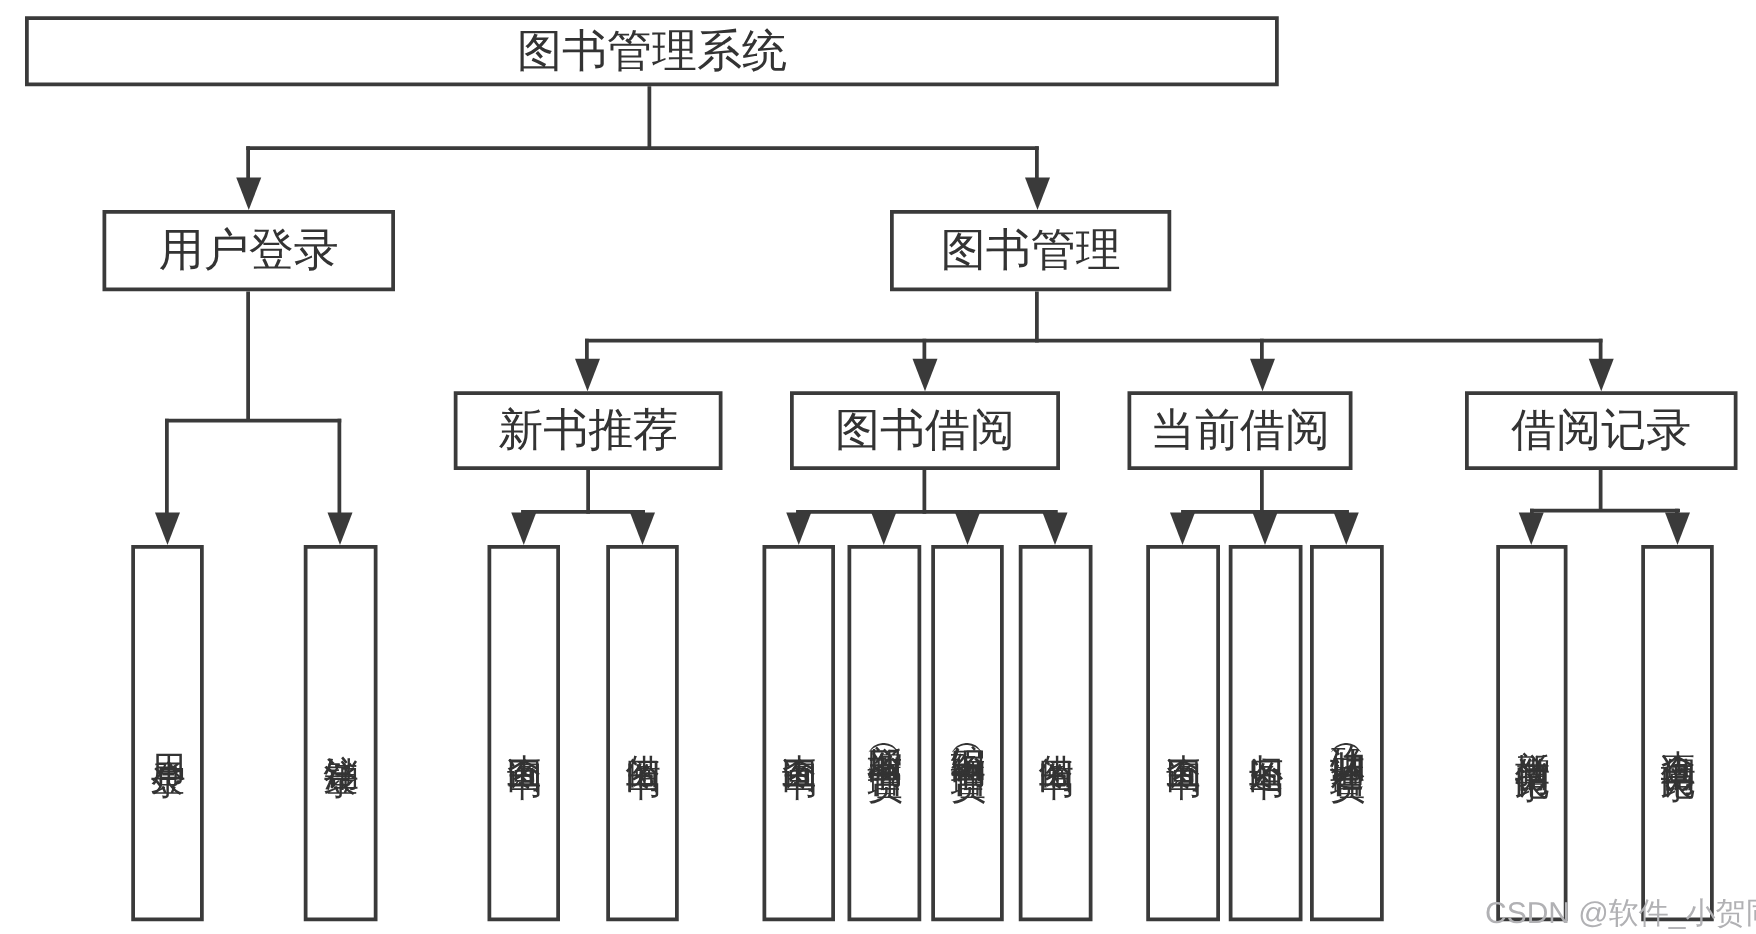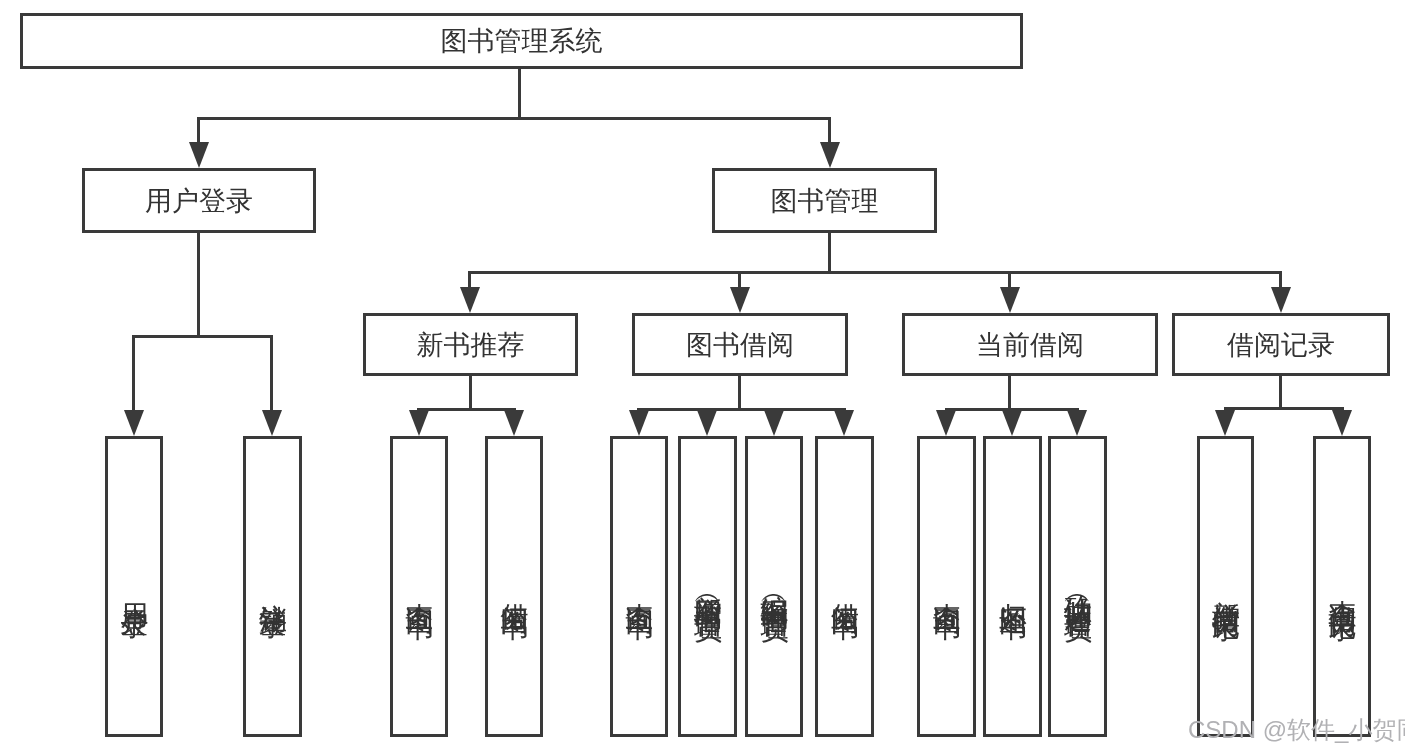--- a/index.html
+++ b/index.html
@@ -20,21 +20,21 @@
     overflow: hidden;
   }
   .box {
     position: absolute;
     border: 3px solid var(--line);
     background: var(--box_bg);
     color: var(--text);
     display: flex;
     align-items: center;
     justify-content: center;
-    font-size: 27px;
+    font-size: 36px;
     text-align: center;
     z-index: 2;
   }
   .vbox {
     writing-mode: vertical-rl;
     text-orientation: mixed;
     font-size: 28px;
     letter-spacing: 3px;
     line-height: 1;
     padding: 6px 0;
@@ -88,21 +88,21 @@
   <div class="ah" style="left:460px; top:287px;"></div>
   <div class="vl" style="left:738px; top:271px; height:19px;"></div>
   <div class="ah" style="left:730px; top:287px;"></div>
   <div class="vl" style="left:1008px; top:271px; height:19px;"></div>
   <div class="ah" style="left:1000px; top:287px;"></div>
   <div class="vl" style="left:1279px; top:271px; height:19px;"></div>
   <div class="ah" style="left:1271px; top:287px;"></div>
 
   <div class="box" style="left:632px; top:313px; width:216px; height:63px;">图书借阅</div>
   <div class="box" style="left:363px; top:313px; width:215px; height:63px;">新书推荐</div>
-  <div class="box" style="left:902px; top:313px; width:256px; height:63px;">当前借阅</div>
+  <div class="box" style="left:902px; top:313px; width:180px; height:63px;">当前借阅</div>
   <div class="box" style="left:1172px; top:313px; width:218px; height:63px;">借阅记录</div>
 
   <div class="vl" style="left:469px; top:376px; height:35px;"></div>
   <div class="hl" style="left:417px; top:408px; width:99px;"></div>
   <div class="vl" style="left:417px; top:408px; height:6px;"></div>
   <div class="ah" style="left:409px; top:410px;"></div>
   <div class="vl" style="left:512px; top:408px; height:6px;"></div>
   <div class="ah" style="left:504px; top:410px;"></div>
 
   <div class="vl" style="left:738px; top:376px; height:35px;"></div>

